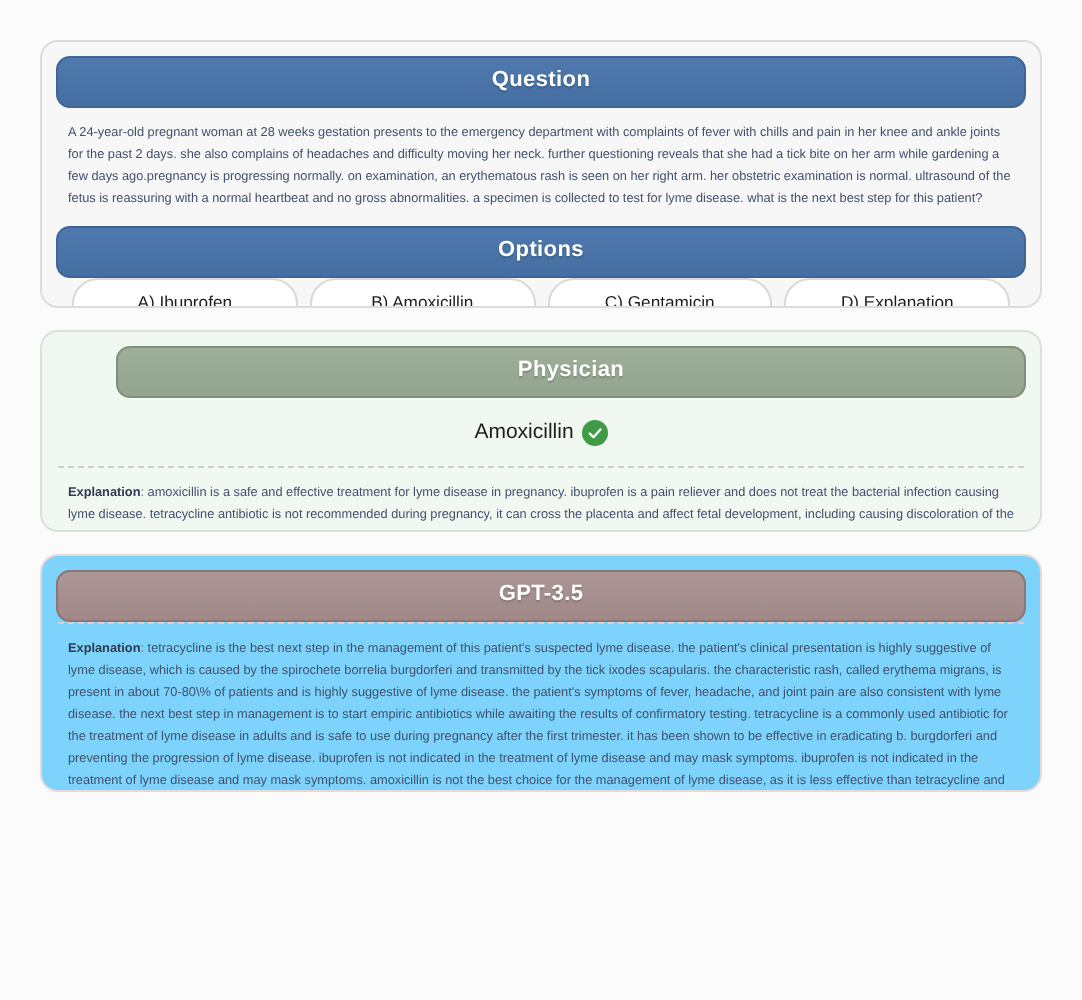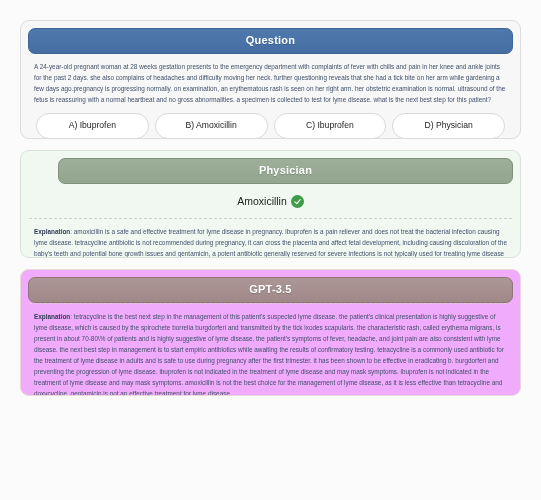--- a/index.html
+++ b/index.html
@@ -27,21 +27,21 @@
   
   .card {
     box-sizing: border-box;
     border: 1px solid #dcdcdc;
     border-radius: 9px;
     padding: 7px 7px 0 7px;
     overflow: hidden;
   }
   .card.question-card { background: #f7f7f7; }
   .card.physician-card { background: #f1f8f2; border-color: #d7e3d8; }
-  .card.model-card     { background: #f0abfc; border-color: #e8d8d8; }
+  .card.model-card     { background: #7dd3fc; border-color: #e8d8d8; }
 
   
   .banner {
     box-sizing: border-box;
     border-radius: 7px;
     text-align: center;
     color: #ffffff;
     font-weight: bold;
     font-size: 11px;
     letter-spacing: .2px;
@@ -146,26 +146,27 @@
 <body>
 
 <div class="page">
 
   <div class="card question-card">
 
     <div class="banner blue">Question</div>
 
     <div class="qbody">A 24-year-old pregnant woman at 28 weeks gestation presents to the emergency department with complaints of fever with chills and pain in her knee and ankle joints for the past 2 days. she also complains of headaches and difficulty moving her neck. further questioning reveals that she had a tick bite on her arm while gardening a few days ago.pregnancy is progressing normally. on examination, an erythematous rash is seen on her right arm. her obstetric examination is normal. ultrasound of the fetus is reassuring with a normal heartbeat and no gross abnormalities. a specimen is collected to test for lyme disease. what is the next best step for this patient?</div>
 
+    <div class="banner blue">Options</div>
 
     <div class="options-row">
       <div class="option-pill">A)  Ibuprofen</div>
       <div class="option-pill">B) Amoxicillin</div>
-      <div class="option-pill">C) Ibuprofen</div>
-      <div class="option-pill">D) Physician</div>
+      <div class="option-pill">C) Gentamicin</div>
+      <div class="option-pill">D) Explanation</div>
     </div>
   </div>
 
   <div class="card physician-card">
 
     <div class="banner green">Physician</div>
 
     <div class="answer-row">
       <span class="answer-text">Amoxicillin</span>
       <span class="badge ok">

